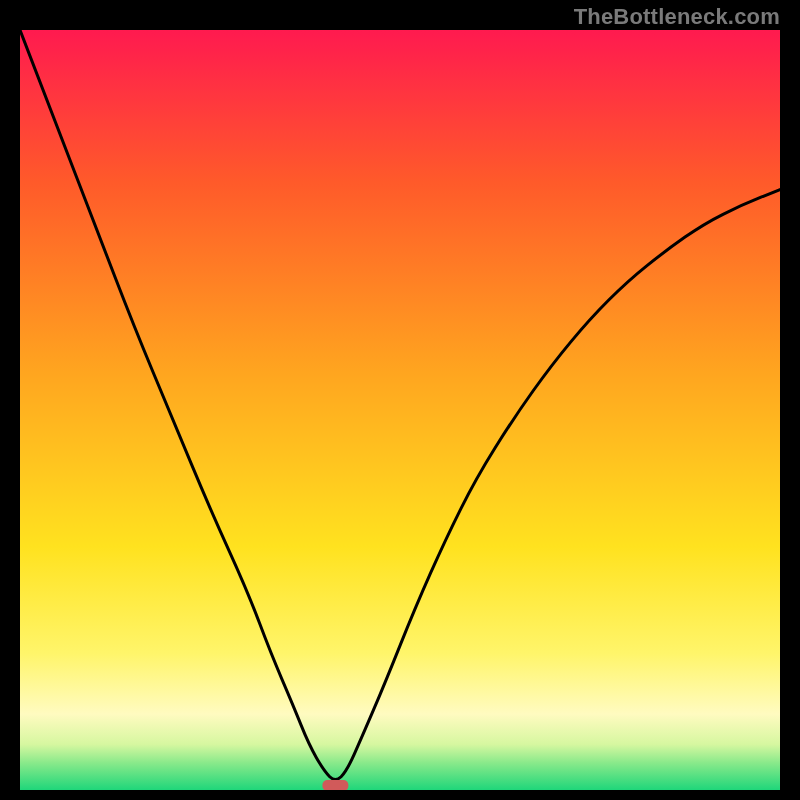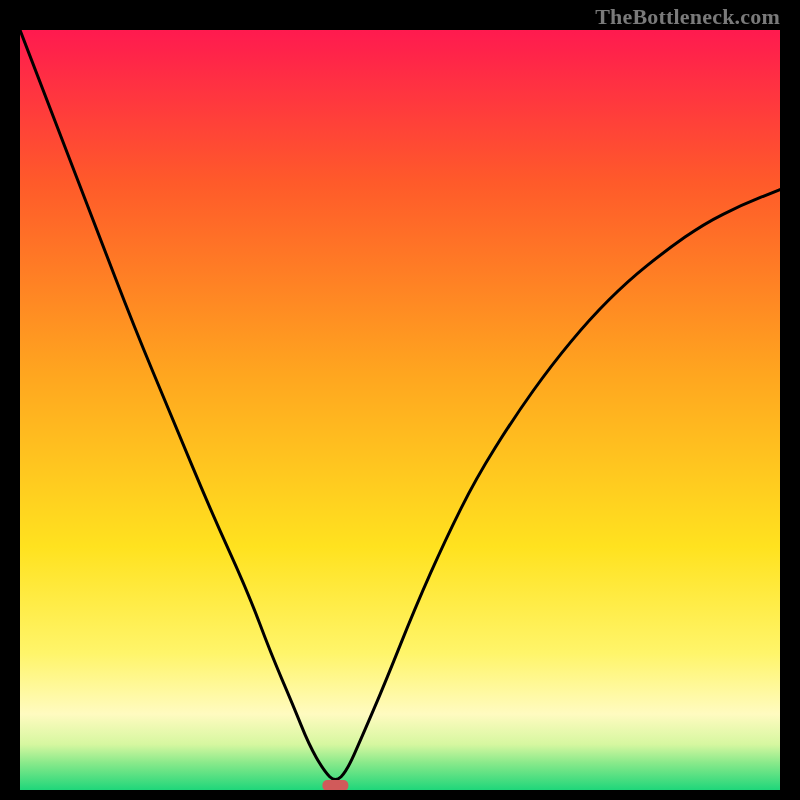--- a/index.html
+++ b/index.html
@@ -18,21 +18,20 @@
     background: #000;
   }
   .watermark {
     position: absolute;
     top: 4px;
     right: 20px;
     color: #7a7a7a;
     font-size: 22px;
     font-weight: 600;
     letter-spacing: 0.2px;
-    font-family: Liberation Serif, serif;
   }
   svg.plot {
     position: absolute;
     top: 30px;
     left: 20px;
   }
 </style>
 </head>
 <body>
 

